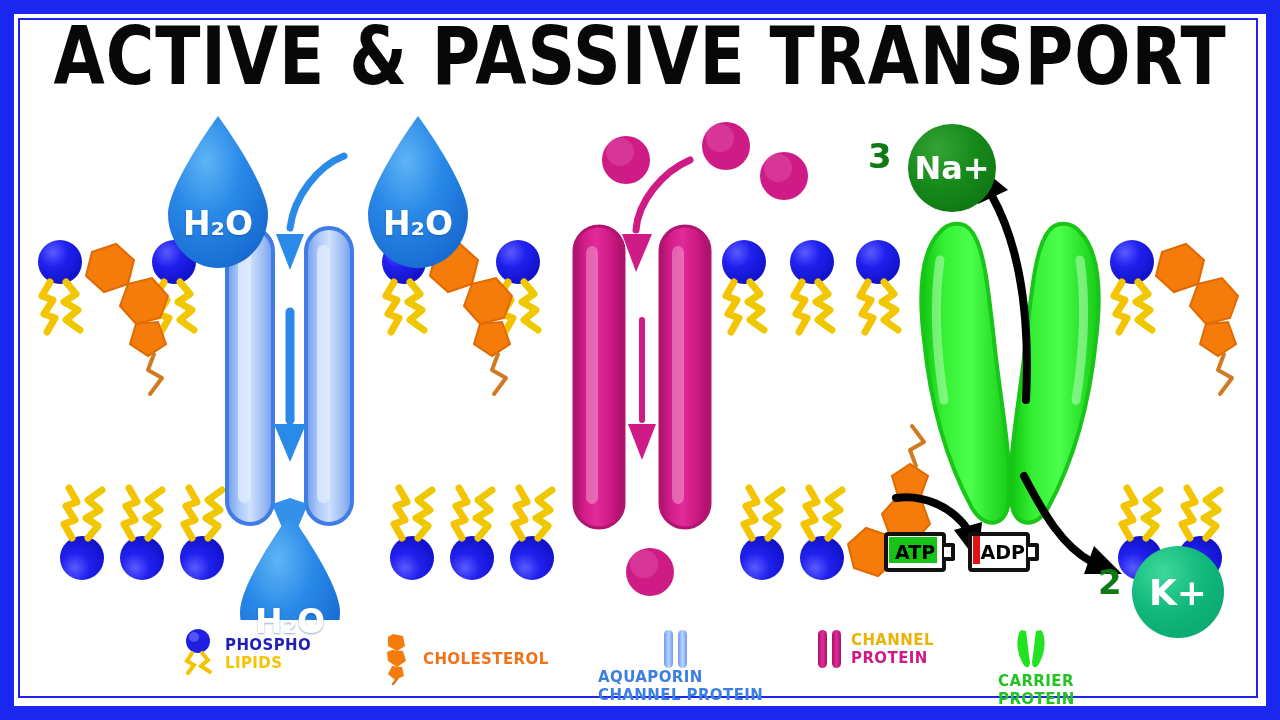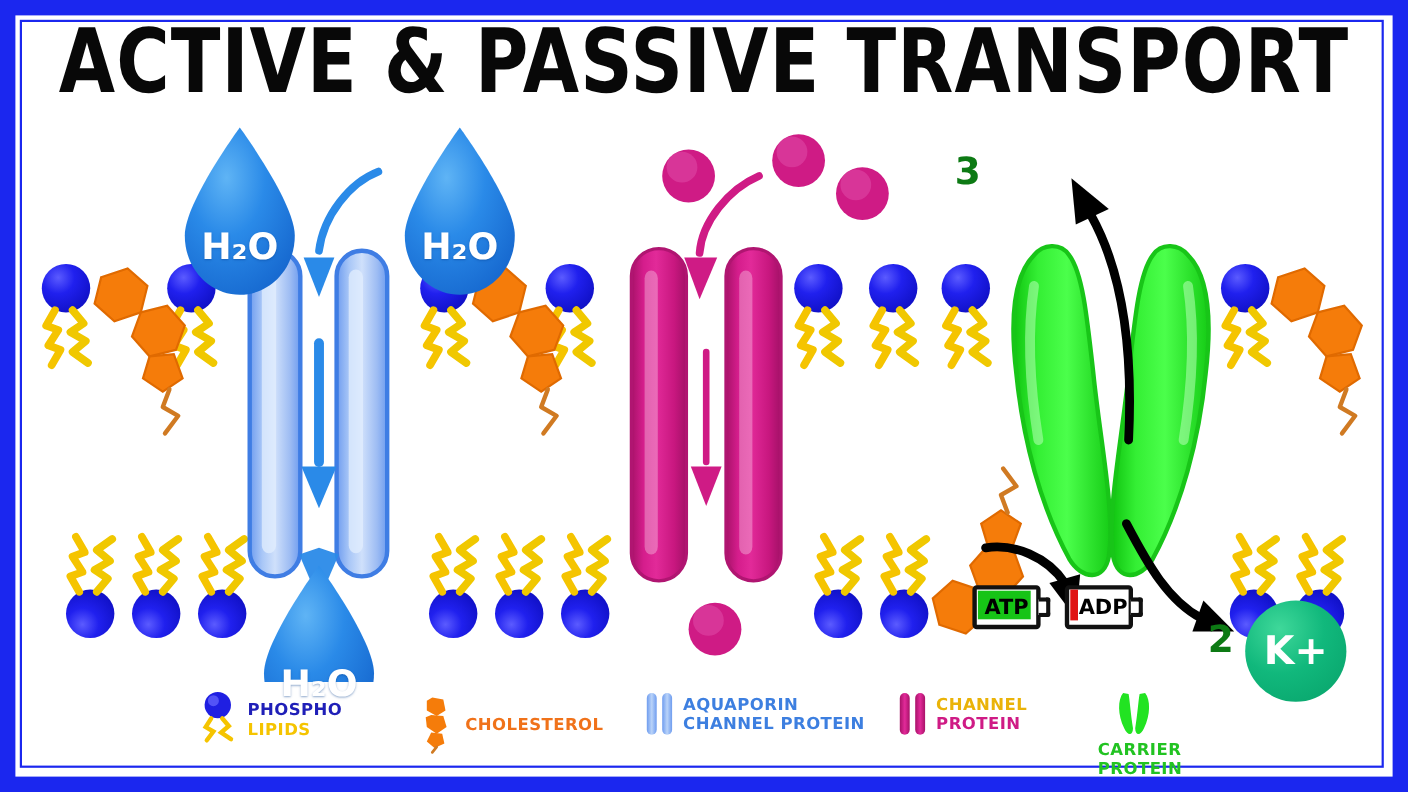--- a/index.html
+++ b/index.html
@@ -262,20 +262,23 @@
       <div class="lbl" style="top:42px;">H₂O</div>
     </div>
     <div class="drop" style="left:341px;top:62px;">
       <div class="lbl" style="top:42px;">H₂O</div>
     </div>
     <div class="drop" style="left:213px;top:460px;">
       <div class="lbl" style="top:42px;">H₂O</div>
     </div>
 
     <div class="ion-count" style="left:846px;top:36px;color:#0d7a14;">3</div>
+    <div class="ion ion-na" style="left:886px;top:24px;">
+      <span>Na+</span>
+    </div>
 
     <div class="ion-count" style="left:1076px;top:462px;color:#0d7a14;">2</div>
     <div class="ion ion-k" style="left:1110px;top:446px;background:radial-gradient(circle at 34% 28%,#3fd89a 0%,#11b87c 45%,#07a169 100%);">
       <span>K+</span>
     </div>
 
     <div class="batt" style="left:862px;top:432px;">
       <div class="body"></div>
       <div class="nub"></div>
       <div class="fillgreen"></div>
@@ -310,21 +313,21 @@
         <path d="M 14 2 L 24 4 L 26 14 L 18 19 L 9 14 L 9 5 Z" fill="#f57c0a"></path>
         <path d="M 13 18 L 24 19 L 27 29 L 18 35 L 9 29 L 8 20 Z" fill="#f57c0a"></path>
         <path d="M 13 34 L 23 35 L 25 44 L 16 48 L 9 42 Z" fill="#f57c0a"></path>
         <path d="M 18 47 L 14 52" stroke="#d07a22" stroke-width="2.5" fill="none" stroke-linecap="round"></path>
       </svg>
       <div style="margin-left:10px;">
         <span class="leg-txt leg-l1" style="color:#f0721a;">CHOLESTEROL</span>
       </div>
     </div>
 
-    <div class="leg-item" style="left:566px;top:8px;">
+    <div class="leg-item" style="left:566px;top:8px;flex-direction:column;">
       <span style="display:flex;gap:5px;">
         <span class="leg-bar" style="background:linear-gradient(90deg,#6e9cef,#b9d3f9,#6e9cef);"></span>
         <span class="leg-bar" style="background:linear-gradient(90deg,#6e9cef,#b9d3f9,#6e9cef);"></span>
       </span>
       <div style="margin-left:10px;">
         <span class="leg-txt leg-l1" style="color:#3d7fe0;">AQUAPORIN</span>
         <span class="leg-txt leg-l2" style="color:#3d7fe0;">CHANNEL PROTEIN</span>
       </div>
     </div>
 

